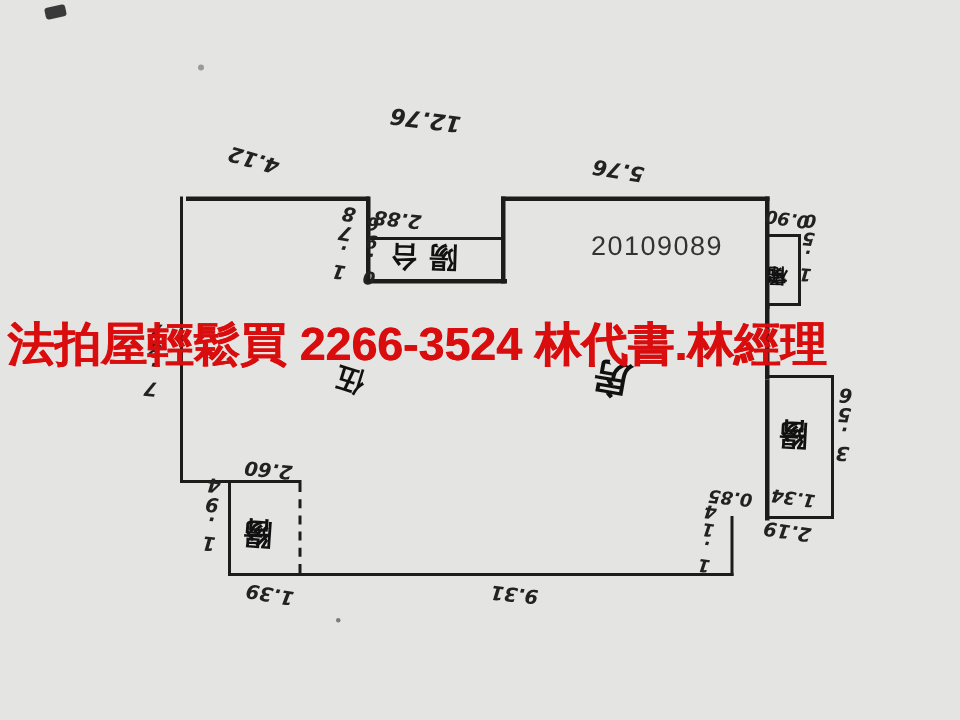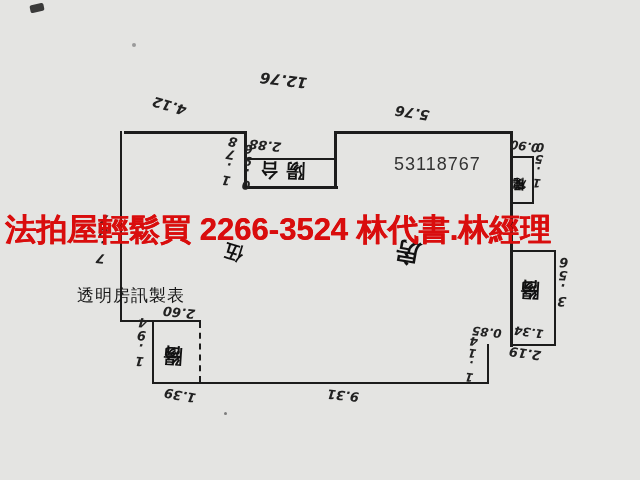--- a/index.html
+++ b/index.html
@@ -126,20 +126,19 @@
   <span class="dim vdim d194">1.94</span>
 
   <span class="room r-top">陽台</span>
   <span class="room vtext r-left">陽台</span>
   <span class="room vtext r-right">陽台</span>
   <span class="room vtext r-elev">電梯</span>
   <span class="room r-five">伍</span>
   <span class="room r-house">房</span>
 
   <div class="docblock">
-    <div>53118767</div>
+    <div>20109089</div>
   </div>
 
-  <div class="watermark">透明房訊製表</div>
 
   <div class="ad">法拍屋輕鬆買  2266-3524  林代書.林經理</div>
 
 </div>
 
 </body></html>

